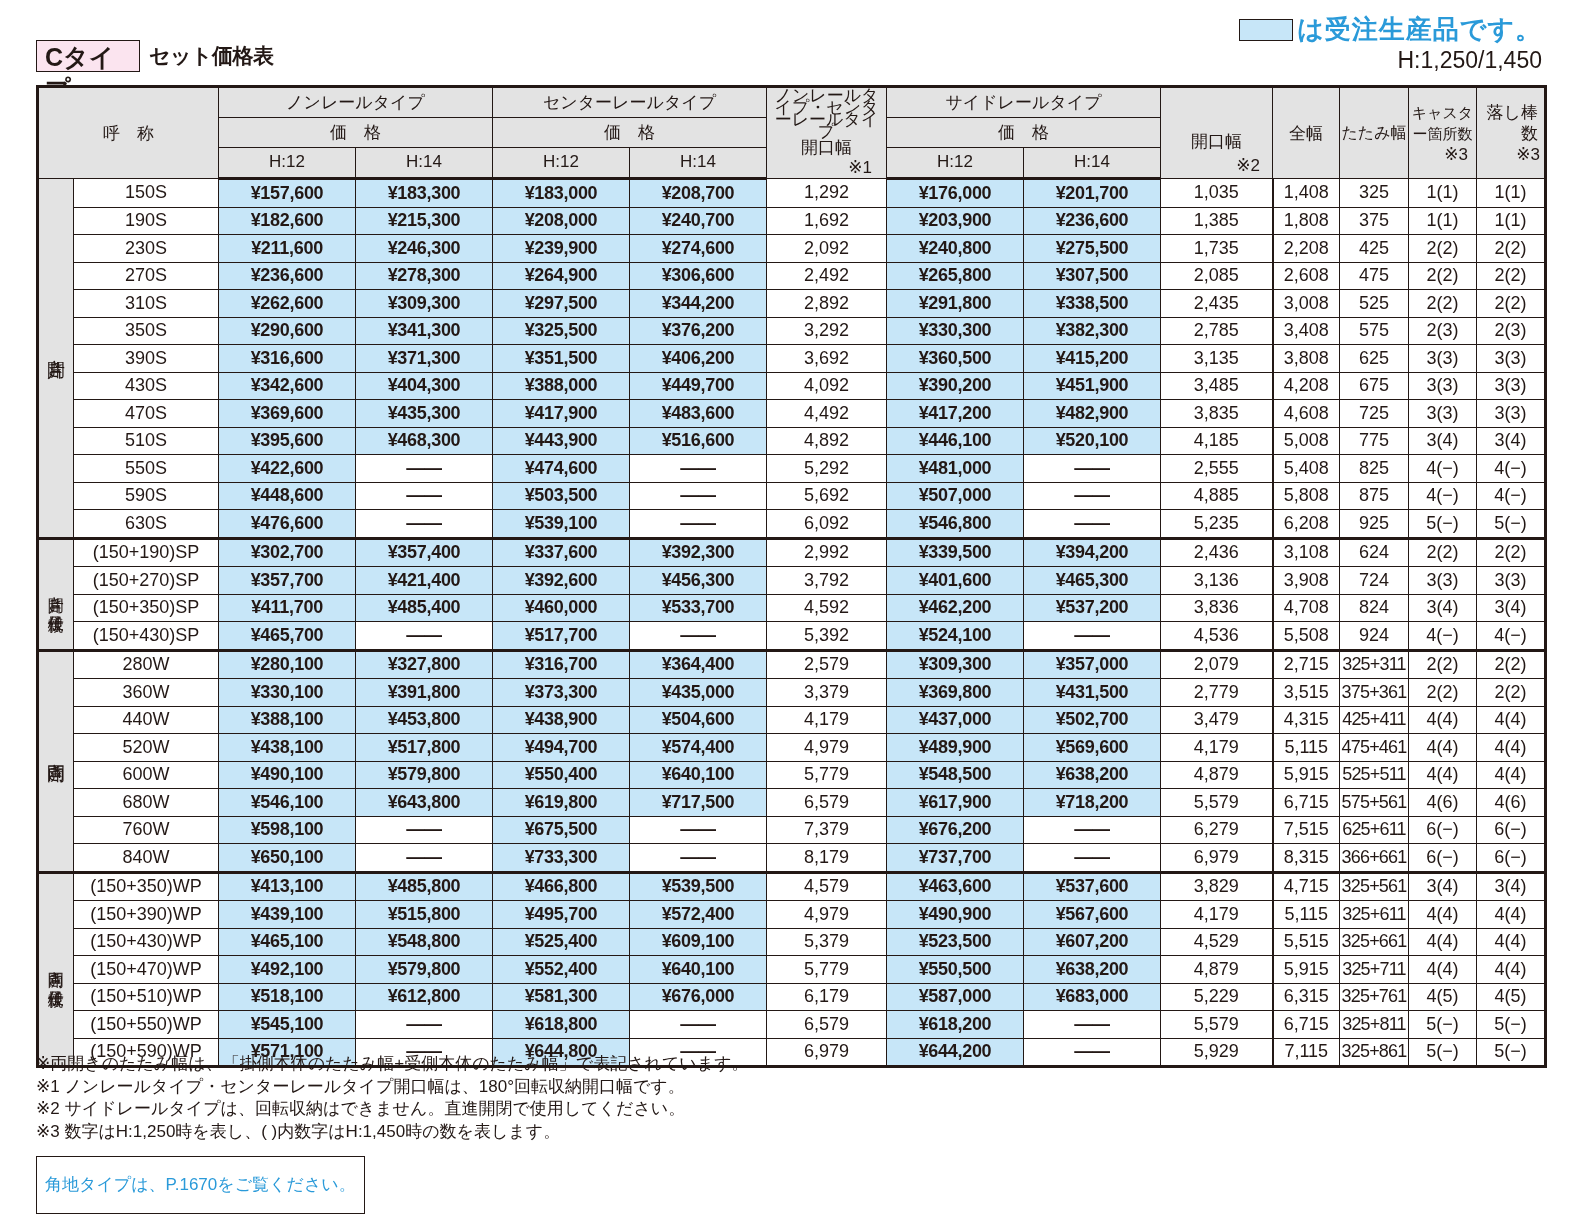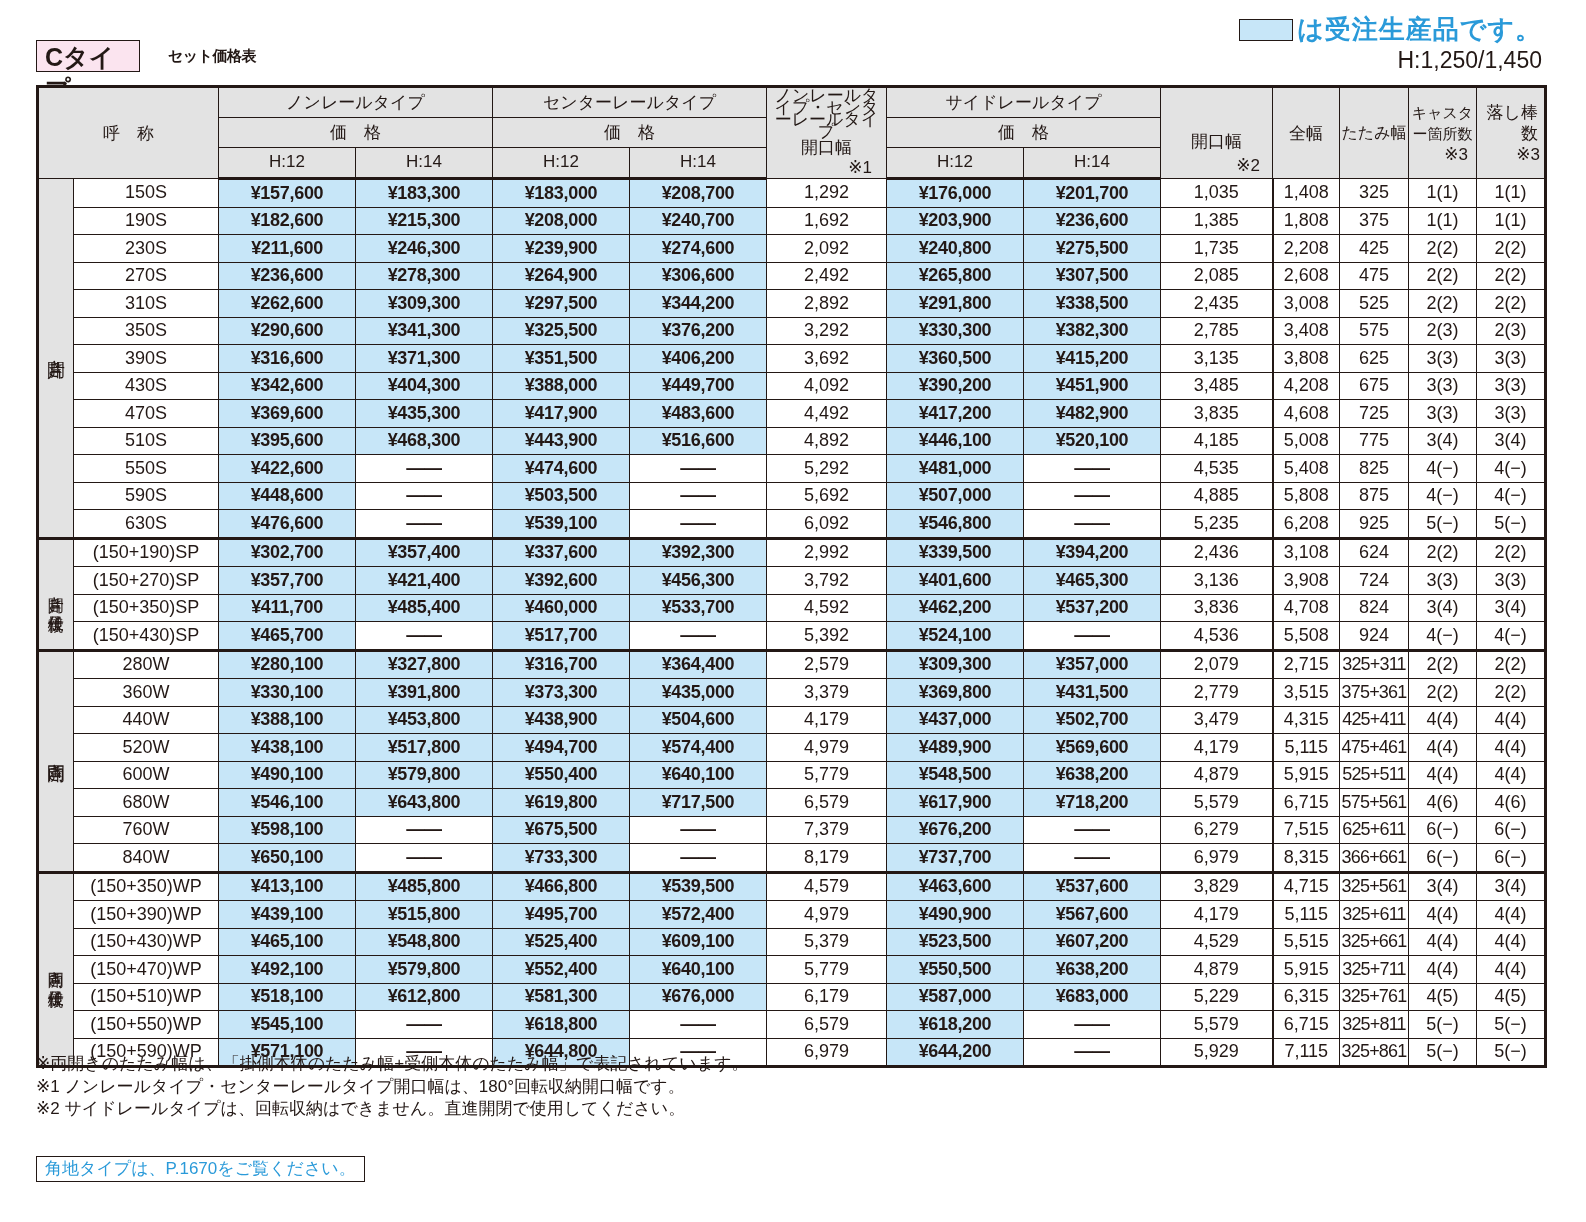--- a/index.html
+++ b/index.html
@@ -1,21 +1,21 @@
 <!DOCTYPE html>
 <html><head>
 <meta charset="utf-8">
 <style>
   html, body { margin:0; padding:0; background:#ffffff; }
   body { width:1586px; height:1222px; position:relative; overflow:hidden;
          font-family:"Liberation Sans", "DejaVu Sans", sans-serif; color:#231815; }
   .title-wrap { position:absolute; left:36px; top:40px; display:flex; align-items:center; }
   .type-badge { background:#fbe4ef; border:1.5px solid #231815; font-size:25px; font-weight:bold;
                 padding:0 8px; height:32px; line-height:32px; width:104px; box-sizing:border-box; }
-  .title-text { font-size:15px; font-weight:bold; margin-left:28px; letter-spacing:-0.5px; }
+  .title-text { font-size:21px; font-weight:bold; margin-left:9px; letter-spacing:-0.5px; }
   .legend { position:absolute; right:44px; top:12px; display:flex; align-items:center; }
   .legend-swatch { width:52px; height:20px; background:#c7e6f8; border:1.5px solid #231815; margin-right:4px; }
   .legend-text { color:#2a9ad9; font-size:26px; font-weight:bold; letter-spacing:1px; }
   .height-note { position:absolute; right:44px; top:47px; font-size:23px; color:#231815; }
 
   table.price { position:absolute; left:36px; top:85px; border-collapse:collapse;
                 border:3px solid #231815; table-layout:fixed; }
   table.price th, table.price td { border:1px solid #231815; padding:0; text-align:center;
                 overflow:hidden; white-space:nowrap; }
   table.price th { background:#e3e3e3; font-weight:normal; font-size:17px; height:26px; }
@@ -28,21 +28,21 @@
   td.name { font-size:18px;margin-top:40px; }
   td.price { font-weight:bold; font-size:20px; letter-spacing:-0.3px; }
   td.price.mto { background:#c7e6f8; }
   td.num { font-size:18px; }
   td.fold-small { font-size:13px; letter-spacing:-0.8px; }
   tr.sep-top td { border-top:3px solid #231815; }
   thead tr:last-child th { border-bottom:3px solid #231815; }
   .thick-l { border-left:2px solid #231815 !important; }
 
   .notes { position:absolute; left:36px; top:1053px; font-size:17px; line-height:22.5px; }
-  .ref-box { position:absolute; left:36px; top:1156px; border:1.5px solid #231815; padding:0 8px;
+  .ref-box { position:absolute; left:36px; top:1156px; border:1.5px solid #231815; padding:16px 8px;
              height:24px; line-height:24px; color:#2a9ad9; font-size:17px; }
 </style>
 </head>
 <body>
 
 <div class="title-wrap">
   <div class="type-badge">Cタイプ</div>
   <div class="title-text">セット価格表</div>
 </div>
 
@@ -263,21 +263,21 @@
       </tr>
       <tr>
         <td class="name">550S</td>
         <td class="price mto">¥422,600</td>
         <td class="price">——</td>
         <td class="price mto">¥474,600</td>
         <td class="price">——</td>
         <td class="num">5,292</td>
         <td class="price mto">¥481,000</td>
         <td class="price">——</td>
-        <td class="num">4,535</td>
+        <td class="num">2,555</td>
         <td class="num thick-l">5,408</td>
         <td class="num">825</td>
         <td class="num">4(−)</td>
         <td class="num">4(−)</td>
       </tr>
       <tr>
         <td class="name">590S</td>
         <td class="price mto">¥448,600</td>
         <td class="price">——</td>
         <td class="price mto">¥503,500</td>
@@ -594,15 +594,16 @@
         <td class="num">5(−)</td>
         <td class="num">5(−)</td>
       </tr>
     </tbody>
 </table>
 
 <div class="notes">
   <div>※両開きのたたみ幅は、「掛側本体のたたみ幅+受側本体のたたみ幅」で表記されています。</div>
   <div>※1 ノンレールタイプ・センターレールタイプ開口幅は、180°回転収納開口幅です。</div>
   <div>※2 サイドレールタイプは、回転収納はできません。直進開閉で使用してください。</div>
+  <div>※3 数字はH:1,250時を表し、( )内数字はH:1,450時の数を表します。</div>
 </div>
 
 <div class="ref-box">角地タイプは、P.1670をご覧ください。</div>
 
 </body></html>

